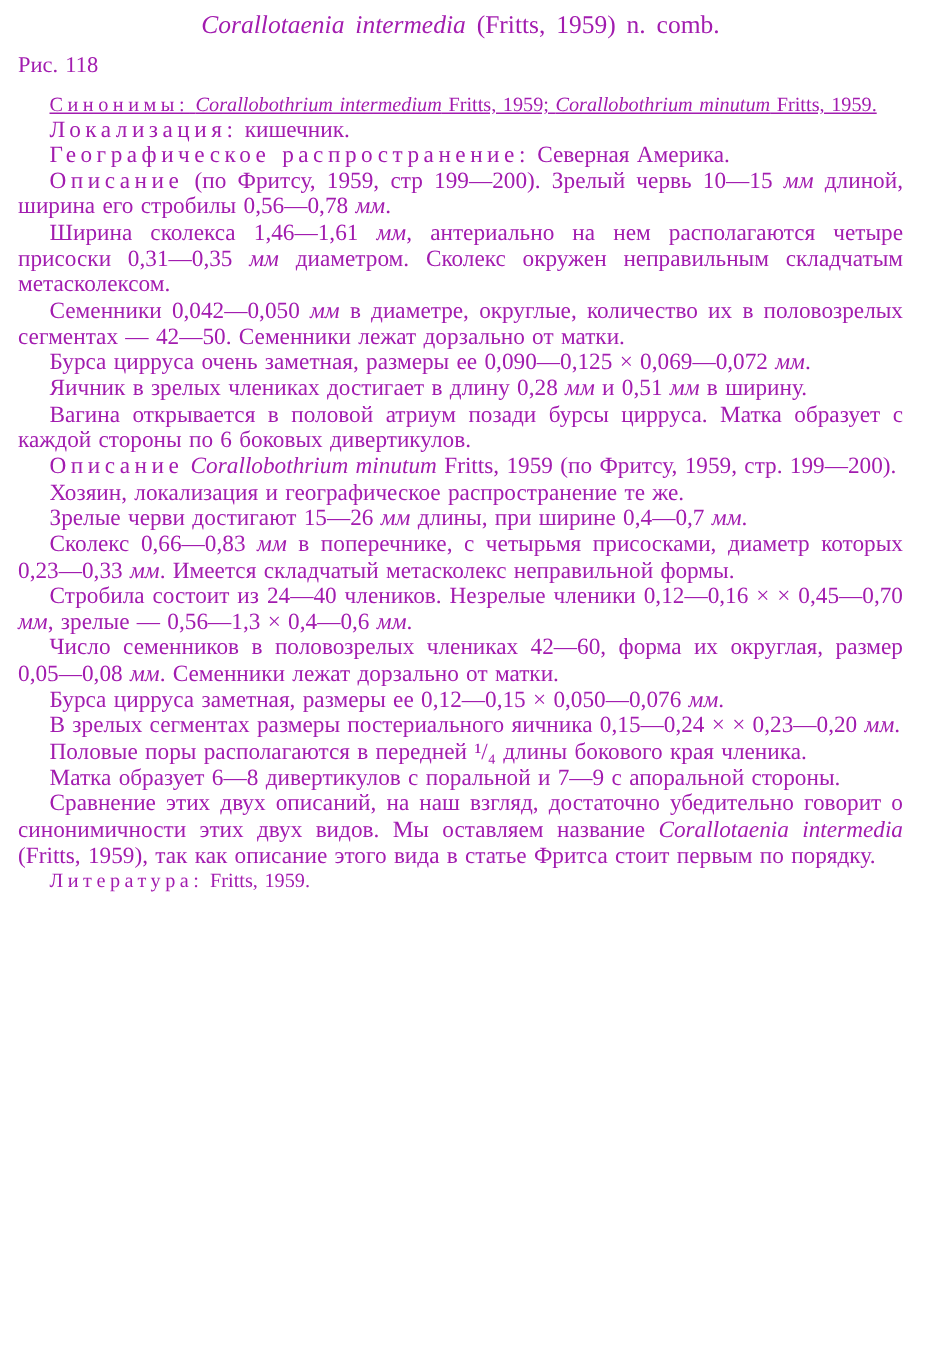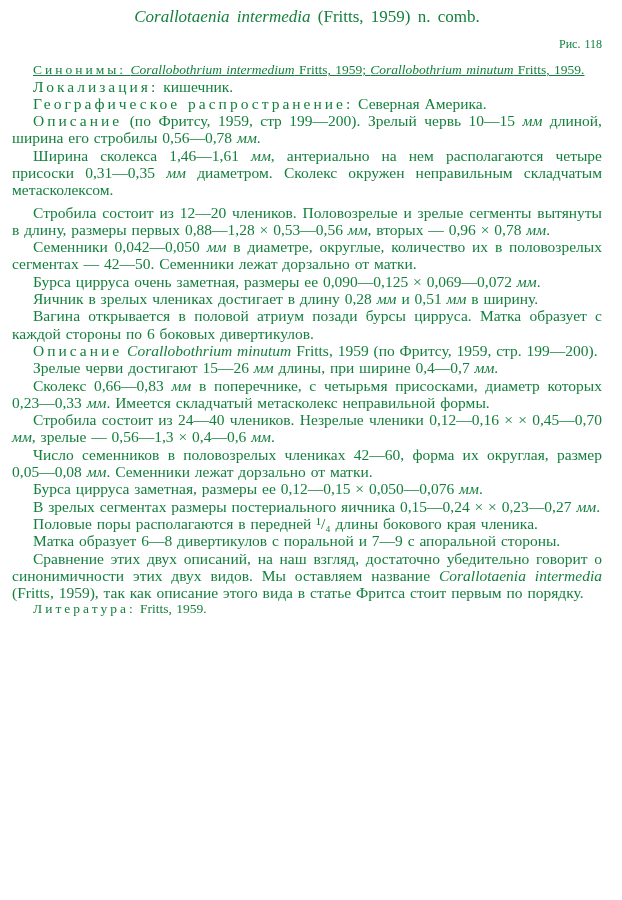--- a/index.html
+++ b/index.html
@@ -5,44 +5,44 @@
   html, body { margin: 0; padding: 0; }
   body {
     width: 622px; height: 900px;
     background: #f2f2ee;
     font-family: "Liberation Serif", "DejaVu Serif", serif;
   }
   .page {
     position: relative;
     width: 622px; height: 900px;
     background: #ffffff;
-    color: #15803d;
+    color: #a21caf;
     overflow: hidden;
     box-sizing: border-box;
     padding: 7px 20px 0 12px;
   }
   .blk {
     margin: 0;
     text-align: justify;
     text-indent: 21px;
     font-size: 15.5px;
     line-height: 17.3px;
     word-spacing: 1px;
   }
   .blk.title {
     text-align: center;
     text-indent: 0;
     font-size: 17px;
     line-height: 20px;
     word-spacing: 3px;
   }
   .blk.caption {
-    text-align: right;
+    text-align: left;
     text-indent: 0;
-    font-size: 12px;
+    font-size: 15px;
     line-height: 15px;
   }
   .blk.small {
     font-size: 13.5px;
     line-height: 15.5px;
   }
   .i  { font-style: italic; }
   .sp { letter-spacing: 3px; }
 </style>
 </head>
@@ -50,30 +50,30 @@
 
 <div class="page">
   <div id="doc-body">
       <p class="blk title"><span class="i">Corallotaenia intermedia</span><span> (Fritts, 1959) n. comb.</span></p>
       <p class="blk caption" style="margin-top: 10px;"><span>Рис. 118</span></p>
       <p class="blk small" style="margin-top: 10px; text-decoration: underline;"><span class="sp">Синонимы:</span><span> </span><span class="i">Corallobothrium intermedium</span><span> Fritts, 1959; </span><span class="i">Corallobothrium minutum</span><span> Fritts, 1959.</span></p>
       <p class="blk body"><span class="sp">Локализация:</span><span>  кишечник.</span></p>
       <p class="blk body"><span class="sp">Географическое  распространение:</span><span> Северная Америка.</span></p>
       <p class="blk body"><span class="sp">Описание</span><span> (по Фритсу, 1959, стр 199—200). Зрелый червь 10—15 </span><span class="i">мм</span><span> длиной, ширина его стробилы 0,56—0,78 </span><span class="i">мм</span><span>.</span></p>
       <p class="blk body"><span>Ширина сколекса 1,46—1,61 </span><span class="i">мм</span><span>, антериально на нем располагаются четыре присоски 0,31—0,35 </span><span class="i">мм</span><span> диаметром. Сколекс окружен неправильным складчатым метасколексом.</span></p>
-      <p class="blk body" style="margin-top: 5px;"><span>Стробила состоит из 12—20 члеников. Половозрелые и зрелые  сегменты вытянуты в длину, размеры первых 0,88—1,28 × 0,53—0,56 </span><span class="i">мм</span><span>,  вторых — 0,96 × 0,78  </span><span class="i">мм</span><span>.</span></p>
       <p class="blk body"><span>Семенники 0,042—0,050 </span><span class="i">мм</span><span> в диаметре, округлые, количество их в половозрелых  сегментах — 42—50. Семенники лежат дорзально от матки.</span></p>
       <p class="blk body"><span>Бурса цирруса очень заметная, размеры ее 0,090—0,125 × 0,069—0,072  </span><span class="i">мм</span><span>.</span></p>
       <p class="blk body"><span>Яичник в зрелых члениках достигает в длину 0,28 </span><span class="i">мм</span><span> и 0,51 </span><span class="i">мм</span><span> в ширину.</span></p>
       <p class="blk body"><span>Вагина открывается в половой атриум позади бурсы цирруса. Матка образует с каждой стороны по 6 боковых дивертикулов.</span></p>
       <p class="blk body"><span class="sp">Описание</span><span> </span><span class="i">Corallobothrium minutum</span><span> Fritts, 1959 (по Фритсу, 1959, стр.  199—200).</span></p>
+      <p class="blk body"><span>Хозяин, локализация и географическое распространение те же.</span></p>
       <p class="blk body"><span>Зрелые черви достигают 15—26 </span><span class="i">мм</span><span> длины, при ширине 0,4—0,7 </span><span class="i">мм</span><span>.</span></p>
       <p class="blk body"><span>Сколекс 0,66—0,83 </span><span class="i">мм</span><span> в поперечнике, с четырьмя присосками, диаметр которых  0,23—0,33 </span><span class="i">мм</span><span>. Имеется складчатый метасколекс неправильной формы.</span></p>
       <p class="blk body"><span>Стробила состоит из 24—40 члеников. Незрелые членики 0,12—0,16 × × 0,45—0,70 </span><span class="i">мм</span><span>, зрелые — 0,56—1,3 × 0,4—0,6 </span><span class="i">мм</span><span>.</span></p>
       <p class="blk body"><span>Число семенников в половозрелых члениках 42—60, форма их округлая, размер 0,05—0,08 </span><span class="i">мм</span><span>. Семенники лежат дорзально от  матки.</span></p>
       <p class="blk body"><span>Бурса цирруса заметная, размеры ее 0,12—0,15 × 0,050—0,076 </span><span class="i">мм</span><span>.</span></p>
-      <p class="blk body"><span>В зрелых сегментах размеры постериального яичника 0,15—0,24 × × 0,23—0,27  </span><span class="i">мм</span><span>.</span></p>
+      <p class="blk body"><span>В зрелых сегментах размеры постериального яичника 0,15—0,24 × × 0,23—0,20  </span><span class="i">мм</span><span>.</span></p>
       <p class="blk body"><span>Половые поры располагаются в передней </span><span>¹/₄</span><span> длины бокового края членика.</span></p>
       <p class="blk body"><span>Матка образует 6—8 дивертикулов с поральной и 7—9 с апоральной стороны.</span></p>
       <p class="blk body"><span>Сравнение этих двух описаний, на наш взгляд, достаточно убедительно говорит о синонимичности  этих двух видов. Мы оставляем название </span><span class="i">Corallotaenia intermedia</span><span> (Fritts, 1959), так как описание этого вида  в  статье Фритса стоит первым по порядку.</span></p>
       <p class="blk small" style=""><span class="sp">Литература:</span><span> Fritts, 1959.</span></p>
     </div>
 </div>
 
 </body></html>

